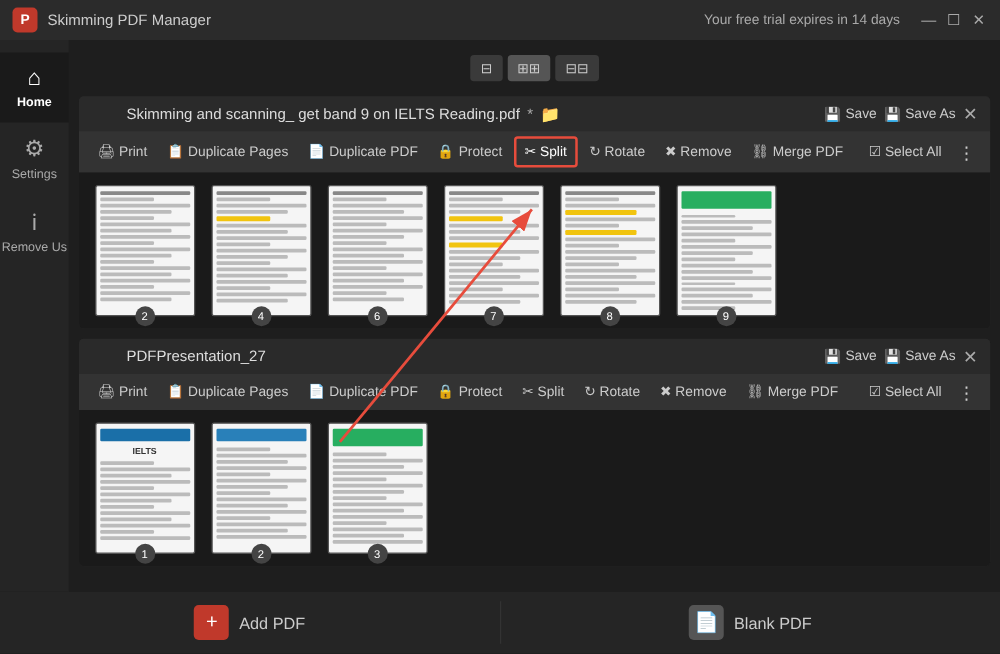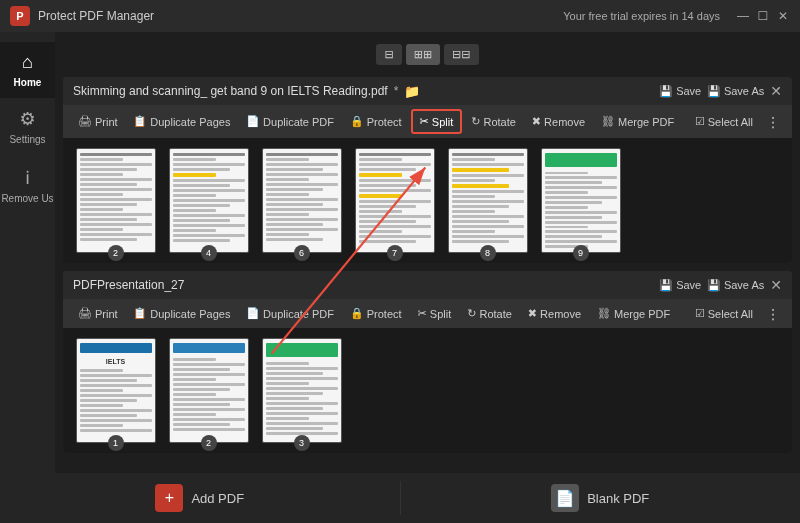--- a/index.html
+++ b/index.html
@@ -162,20 +162,21 @@
       justify-content: space-between;
       padding: 6px 10px;
       background: #2a2a2a;
     }
     .pdf-title {
       font-size: 12px;
       color: #ddd;
       display: flex;
       align-items: center;
       gap: 6px;
+      margin-left: 28px;
     }
     .pdf-actions {
       display: flex;
       align-items: center;
       gap: 6px;
       font-size: 11px;
     }
     .pdf-save-btn {
       display: flex;
       align-items: center;
@@ -352,21 +353,21 @@
     ::-webkit-scrollbar { width: 6px; }
     ::-webkit-scrollbar-track { background: #1a1a1a; }
     ::-webkit-scrollbar-thumb { background: #444; border-radius: 3px; }
   </style>
 </head>
 <body>
 
 <div class="title-bar">
   <div class="title-bar-left">
     <div class="app-icon">P</div>
-    <span class="title-bar-title">Protect PDF Manager</span>
+    <span class="title-bar-title">Skimming PDF Manager</span>
   </div>
   <div class="title-bar-right">
     <span>Your free trial expires in 14 days</span>
     <div class="window-controls">
       <span class="win-btn">—</span>
       <span class="win-btn">☐</span>
       <span class="win-btn">✕</span>
     </div>
   </div>
 </div>

